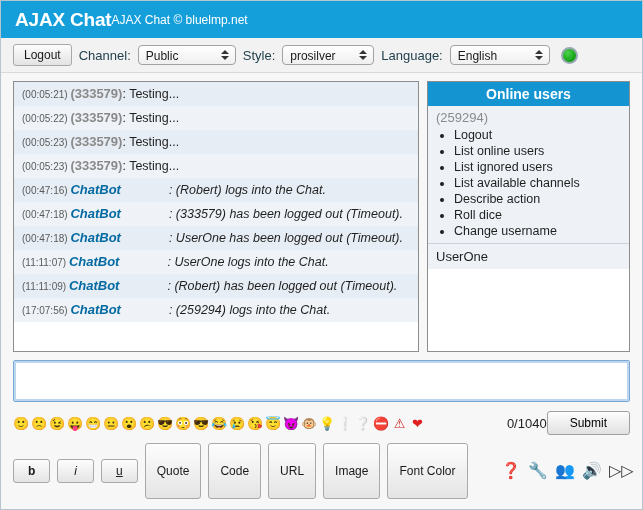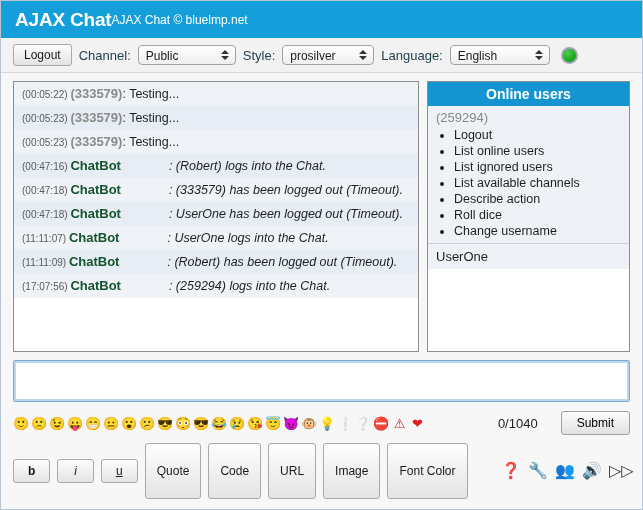--- a/index.html
+++ b/index.html
@@ -97,21 +97,21 @@
   .msg{
     padding:3px 6px 3px 8px;
     font-size:12.5px;line-height:16px;
     color:#1f1f1f;
     border-top:1px solid transparent;
   }
   .msg.odd{background:#e7edf4;}
   .msg.even{background:#eff3f8;}
   .msg .time{font-size:10px;color:#5a5a5a;}
   .msg .user{font-weight:bold;color:#8a8a8a;font-size:13px;}
-  .msg .user.bot{color:#14532d;text-align:center;}
+  .msg .user.bot{color:#0369a1;font-style:italic;text-align:center;}
   .msg .text{color:#1f1f1f;}
   .msg .text.ital{font-style:italic;padding-left:48px;}
 
   .users{
     flex:0 0 203px;width:203px;
     background:#ffffff;
     border:1px solid #8d8d8d;
     box-sizing:border-box;
     overflow:hidden;
   }
@@ -153,23 +153,23 @@
   }
   .emos{display:flex;align-items:center;gap:1px;flex:1 1 auto;}
   .emo{
     width:17px;height:17px;border-radius:50%;
     display:inline-block;cursor:pointer;
     font-size:13px;line-height:17px;text-align:center;
     box-sizing:border-box;
   }
   .counter{font-size:13px;color:#222;white-space:nowrap;}
   .submit{
-    font-size:12px;padding:4px 15px;
+    font-size:12px;padding:4px 22px;
     background:linear-gradient(#fdfdfd,#e1e1e1);
-    border:1px solid #a0a0a0;border-radius:3px;cursor:pointer;margin-left:23px;
+    border:1px solid #a0a0a0;border-radius:3px;cursor:pointer;
   }
 
   
   .fmtrow{
     flex:0 0 auto;display:flex;align-items:center;
     padding:8px 12px 10px 12px;box-sizing:border-box;gap:7px;
   }
   .fbtn{
     font-size:12px;color:#1a1a1a;
     background:linear-gradient(#fdfdfd,#e4e4e4);
@@ -218,20 +218,21 @@
       <span class="arrows">
           <i class="up"></i>
           <i class="dn"></i>
         </span>
     </span>
     <span class="status-dot"></span>
   </div>
 
   <div class="main">
     <div class="chatlist" id="chatlist">
+        <div class="msg odd"><span class="time">(00:05:21) </span><span class="user">(333579)</span><span class="text">: Testing...</span></div>
         <div class="msg even"><span class="time">(00:05:22) </span><span class="user">(333579)</span><span class="text">: Testing...</span></div>
         <div class="msg odd"><span class="time">(00:05:23) </span><span class="user">(333579)</span><span class="text">: Testing...</span></div>
         <div class="msg even"><span class="time">(00:05:23) </span><span class="user">(333579)</span><span class="text">: Testing...</span></div>
         <div class="msg odd"><span class="time">(00:47:16) </span><span class="user bot">ChatBot</span><span class="text ital">: (Robert) logs into the Chat.</span></div>
         <div class="msg even"><span class="time">(00:47:18) </span><span class="user bot">ChatBot</span><span class="text ital">: (333579) has been logged out (Timeout).</span></div>
         <div class="msg odd"><span class="time">(00:47:18) </span><span class="user bot">ChatBot</span><span class="text ital">: UserOne has been logged out (Timeout).</span></div>
         <div class="msg even"><span class="time">(11:11:07) </span><span class="user bot">ChatBot</span><span class="text ital">: UserOne logs into the Chat.</span></div>
         <div class="msg odd"><span class="time">(11:11:09) </span><span class="user bot">ChatBot</span><span class="text ital">: (Robert) has been logged out (Timeout).</span></div>
         <div class="msg even"><span class="time">(17:07:56) </span><span class="user bot">ChatBot</span><span class="text ital">: (259294) logs into the Chat.</span></div>
       </div>

